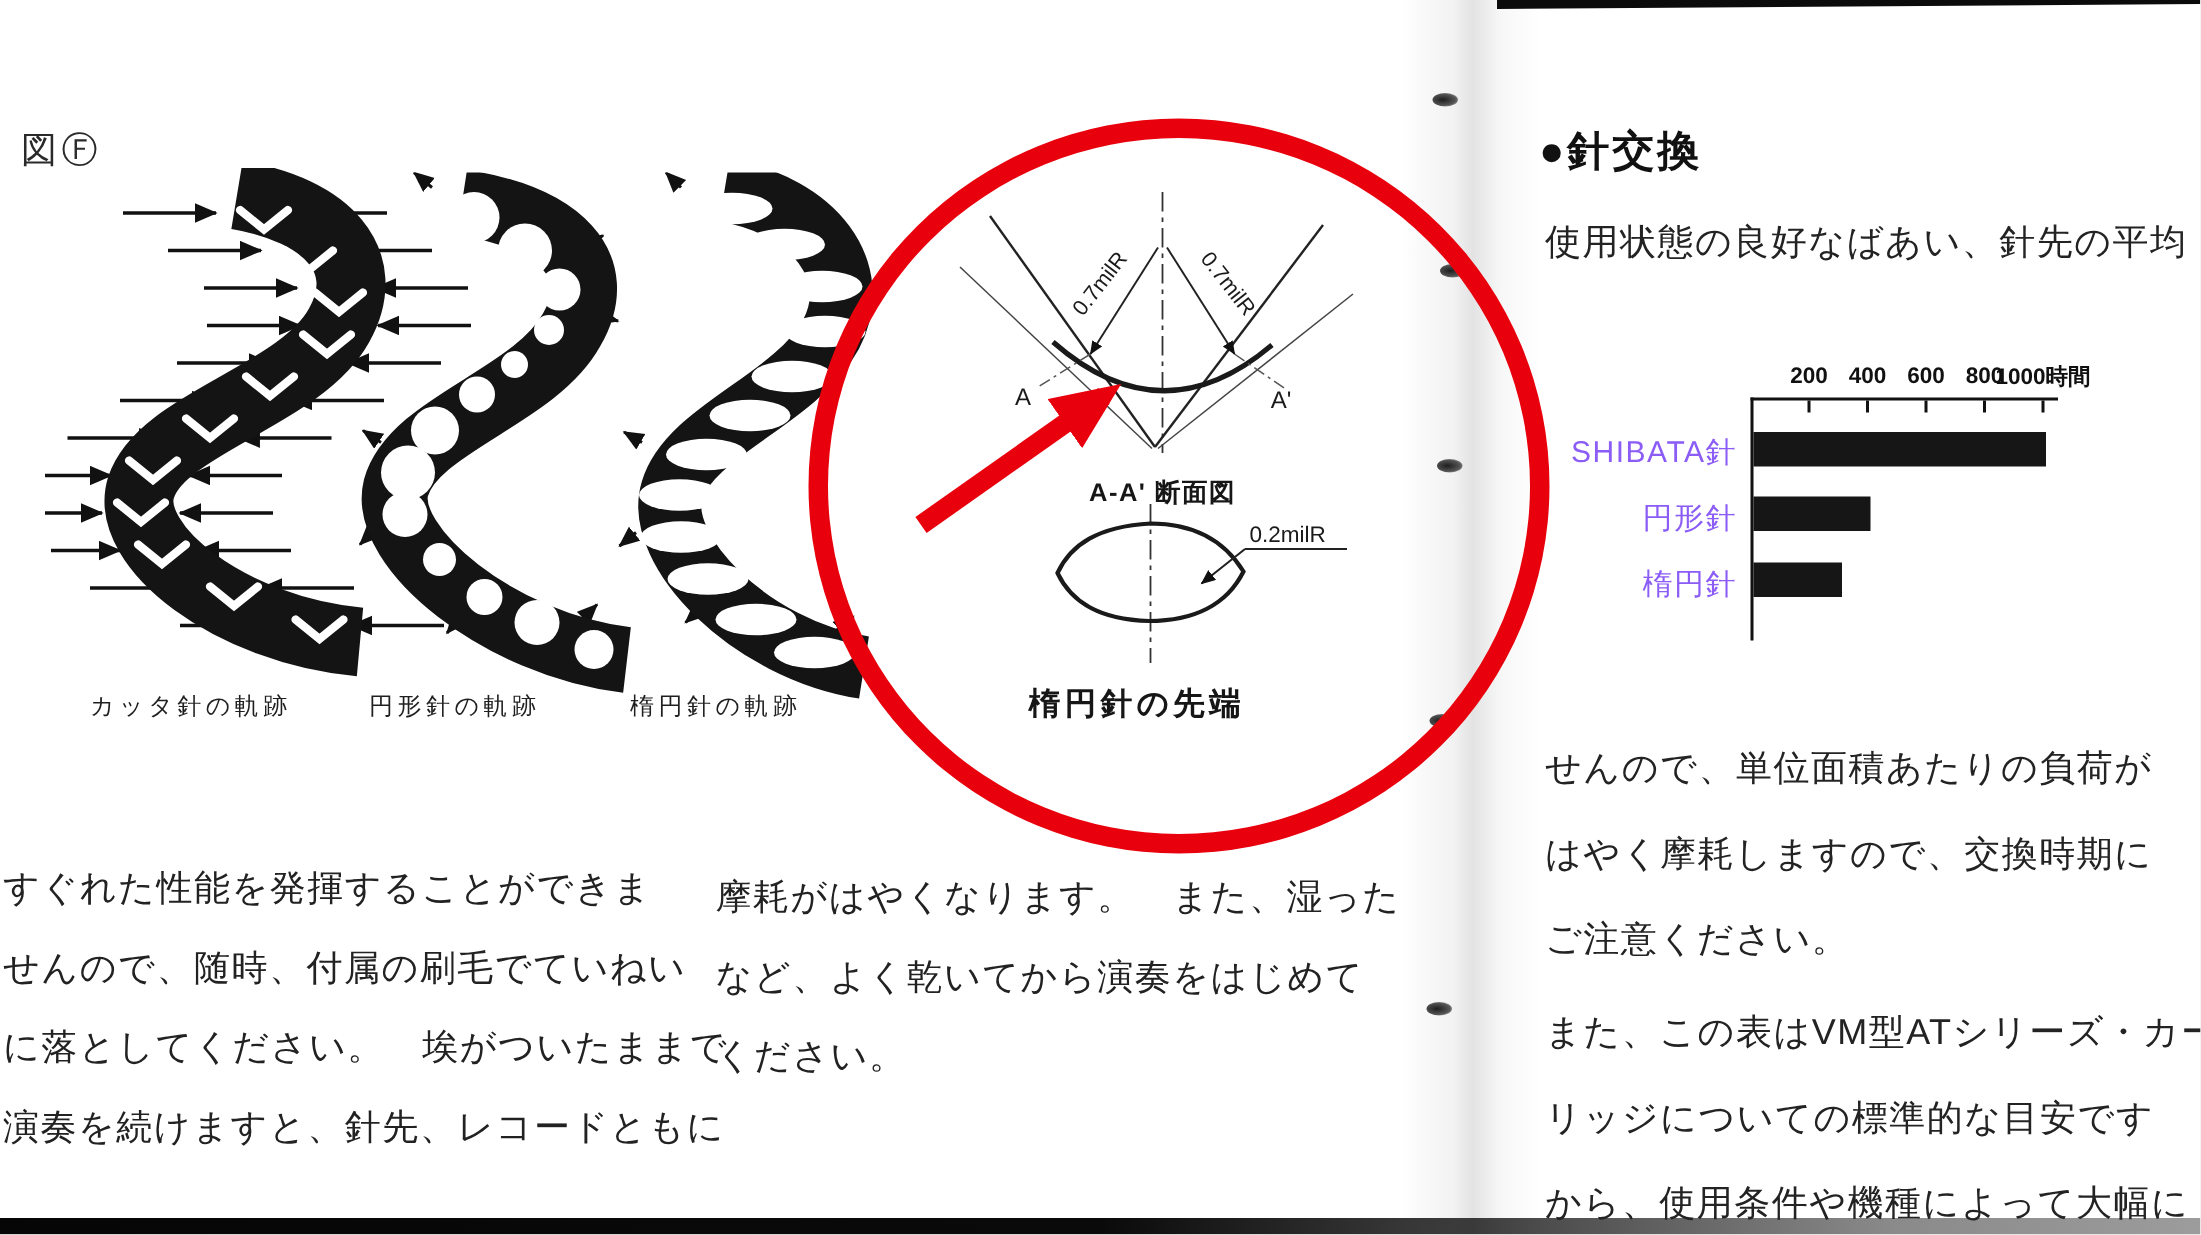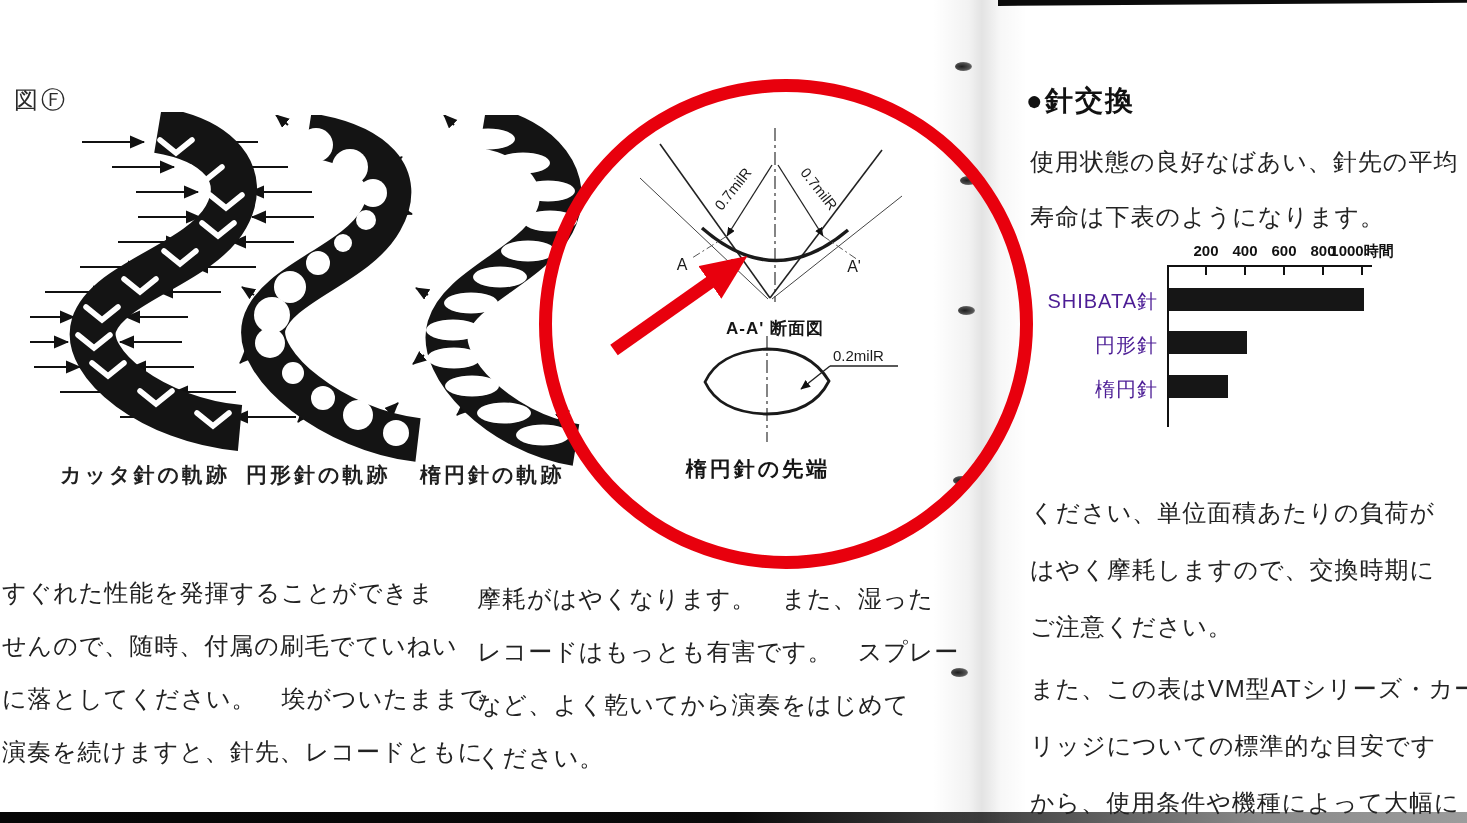--- a/index.html
+++ b/index.html
@@ -15,42 +15,42 @@
     clip-path:polygon(0 0,100% 0,100% 45%,0 100%);}
   .edge-bottom{left:0;top:812px;width:1467px;height:11px;
     background:linear-gradient(90deg,#060606 0%,#0a0a0a 50%,#444 68%,#8a8a8a 86%,#9c9c9c 100%);}
   .fold{left:933px;top:0;width:94px;height:823px;
     background:linear-gradient(90deg,rgba(0,0,0,0) 0%,rgba(0,0,0,0.05) 38%,rgba(0,0,0,0.11) 52%,rgba(0,0,0,0.03) 72%,rgba(0,0,0,0) 100%);}
   .staple{width:17px;height:9px;border-radius:50%;
     background:radial-gradient(ellipse at 40% 50%, #1e1e1e 0%, #555 60%, rgba(120,120,120,0) 100%);}
   
   .fig-label{left:14px;top:84px;font-size:24px;letter-spacing:3px;color:#2a2a2a;}
   .jp{color:#222;}
-  .track-label{top:461px;font-size:21px;font-weight:700;letter-spacing:3px;color:#1f1f1f;}
+  .track-label{top:461px;font-size:16px;font-weight:400;letter-spacing:3px;color:#1f1f1f;}
   .col{font-size:24px;line-height:53px;letter-spacing:1px;white-space:nowrap;}
   .left-col{left:2px;top:566px;}
   .mid-col{left:477px;top:572px;}
   .rp-heading{left:1026px;top:82px;font-size:28px;font-weight:700;letter-spacing:2px;color:#111;}
   .rp-text{font-size:24px;letter-spacing:1px;white-space:nowrap;color:#232323;}
   .rp-intro{left:1030px;top:134px;line-height:55px;}
   .rp-wear{left:1030px;top:484px;line-height:57px;}
   .rp-note{left:1030px;top:660px;line-height:57px;}
   
   .new-stilus{left:655px;top:26px;font-size:43px;font-weight:700;font-style:italic;
     letter-spacing:2px;}
   .red-circle{left:539px;top:79px;width:468px;height:464px;border-radius:50%;
     border:13px solid; z-index:6; pointer-events:none;}
   .overlay-svg{left:0;top:0;width:1467px;height:823px;z-index:7;pointer-events:none;}
   
   .chart{left:1030px;top:238px;width:432px;height:212px;}
   .chart .vaxis{position:absolute;left:137px;top:27px;width:2px;height:162px;background:#111;}
   .chart .haxis{position:absolute;left:137px;top:27px;width:205px;height:2px;background:#111;}
   .chart .tick-mark{position:absolute;top:29px;width:2px;height:8px;background:#111;transform:translateX(-50%);}
   .chart .tick-label{position:absolute;top:4px;transform:translateX(-50%);font-size:15px;font-weight:700;color:#111;white-space:nowrap;text-align:center;}
-  .chart .cat{position:absolute;left:0;width:128px;text-align:right;font-size:20px;letter-spacing:1px;color:#4c1d95;}
+  .chart .cat{position:absolute;left:0;width:128px;text-align:right;font-size:20px;letter-spacing:1px;color:#8b5cf6;}
   .chart .bar{position:absolute;left:139px;height:23px;background:#161616;}
   svg text{font-family:"Liberation Sans","DejaVu Sans",sans-serif;}
 </style>
 </head>
 <body>
 
 <div class="page">
 
   <svg width="0" height="0" style="position:absolute">
     <defs>
@@ -208,21 +208,20 @@
   </svg>
 
   <div class="abs red-circle" style="border-color:#e8000d"></div>
   <svg class="abs overlay-svg">
     <line x1="614" y1="350" x2="736" y2="264" stroke="#e8000d" stroke-width="13" marker-end="url(#mRed)"></line>
   </svg>
 
   <div class="abs rp-heading">●針交換</div>
   <div class="abs rp-text rp-intro jp">
     <div>使用状態の良好なばあい、針先の平均</div>
-    <div>寿命は下表のようになります。</div>
   </div>
 
   <div class="abs chart">
     <div class="vaxis"></div>
     <div class="haxis"></div>
     <div class="cat" style="top:50px">SHIBATA針</div>
     <div class="cat" style="top:94px">円形針</div>
     <div class="cat" style="top:138px">楕円針</div>
     <div class="bar" style="top: 50px; width: 195px; background: rgb(22, 22, 22);"></div>
     <div class="bar" style="top: 93px; width: 78px; background: rgb(22, 22, 22);"></div>
@@ -233,36 +232,35 @@
       <div class="tick-mark" style="left: 215px;"></div>
       <span class="tick-label" style="left: 254px;">600</span>
       <div class="tick-mark" style="left: 254px;"></div>
       <span class="tick-label" style="left: 293px;">800</span>
       <div class="tick-mark" style="left: 293px;"></div>
       <span class="tick-label" style="left: 332px;">1000時間</span>
       <div class="tick-mark" style="left: 332px;"></div>
     </div>
 
   <div class="abs rp-text rp-wear jp">
-    <div>ください、単位面積あたりの負荷が</div>
+    <div>せんので、単位面積あたりの負荷が</div>
     <div>はやく摩耗しますので、交換時期に</div>
     <div>ご注意ください。</div>
   </div>
   <div class="abs rp-text rp-note jp">
     <div>また、この表はVM型ATシリーズ・カート</div>
     <div>リッジについての標準的な目安です</div>
     <div>から、使用条件や機種によって大幅に</div>
   </div>
 
   <div class="abs col left-col jp">
     <div>すぐれた性能を発揮することができま</div>
     <div>せんので、随時、付属の刷毛でていねい</div>
     <div>に落としてください。　埃がついたままで</div>
     <div>演奏を続けますと、針先、レコードともに</div>
   </div>
   <div class="abs col mid-col jp">
     <div>摩耗がはやくなります。　また、湿った</div>
-    <div>レコードはもっとも有害です。　スプレー</div>
     <div>など、よく乾いてから演奏をはじめて</div>
     <div>ください。</div>
   </div>
 
 </div>
 
 </body></html>

